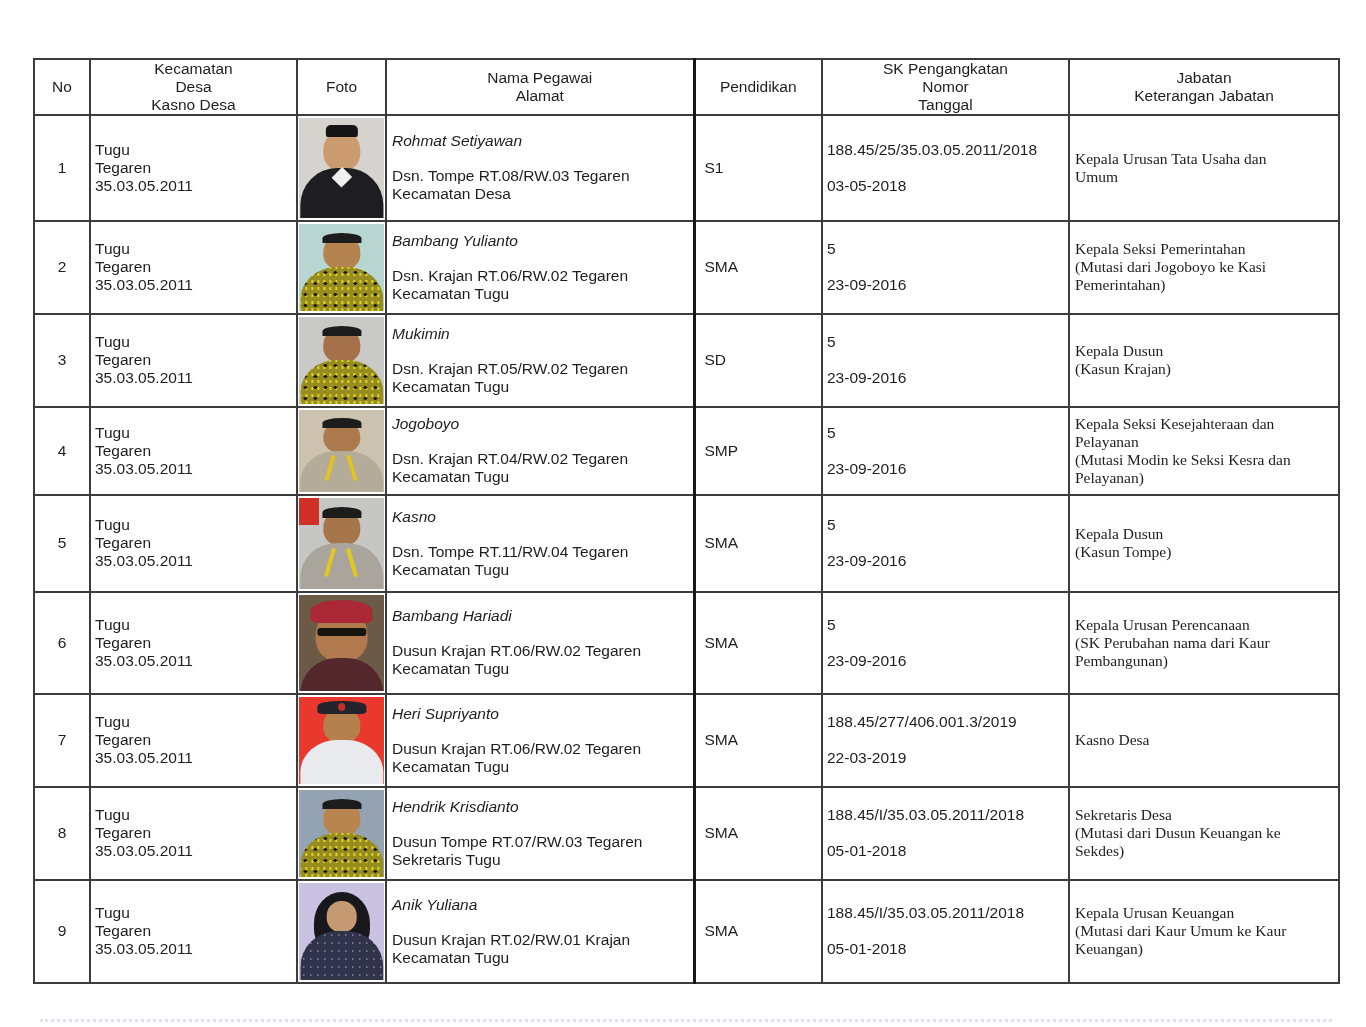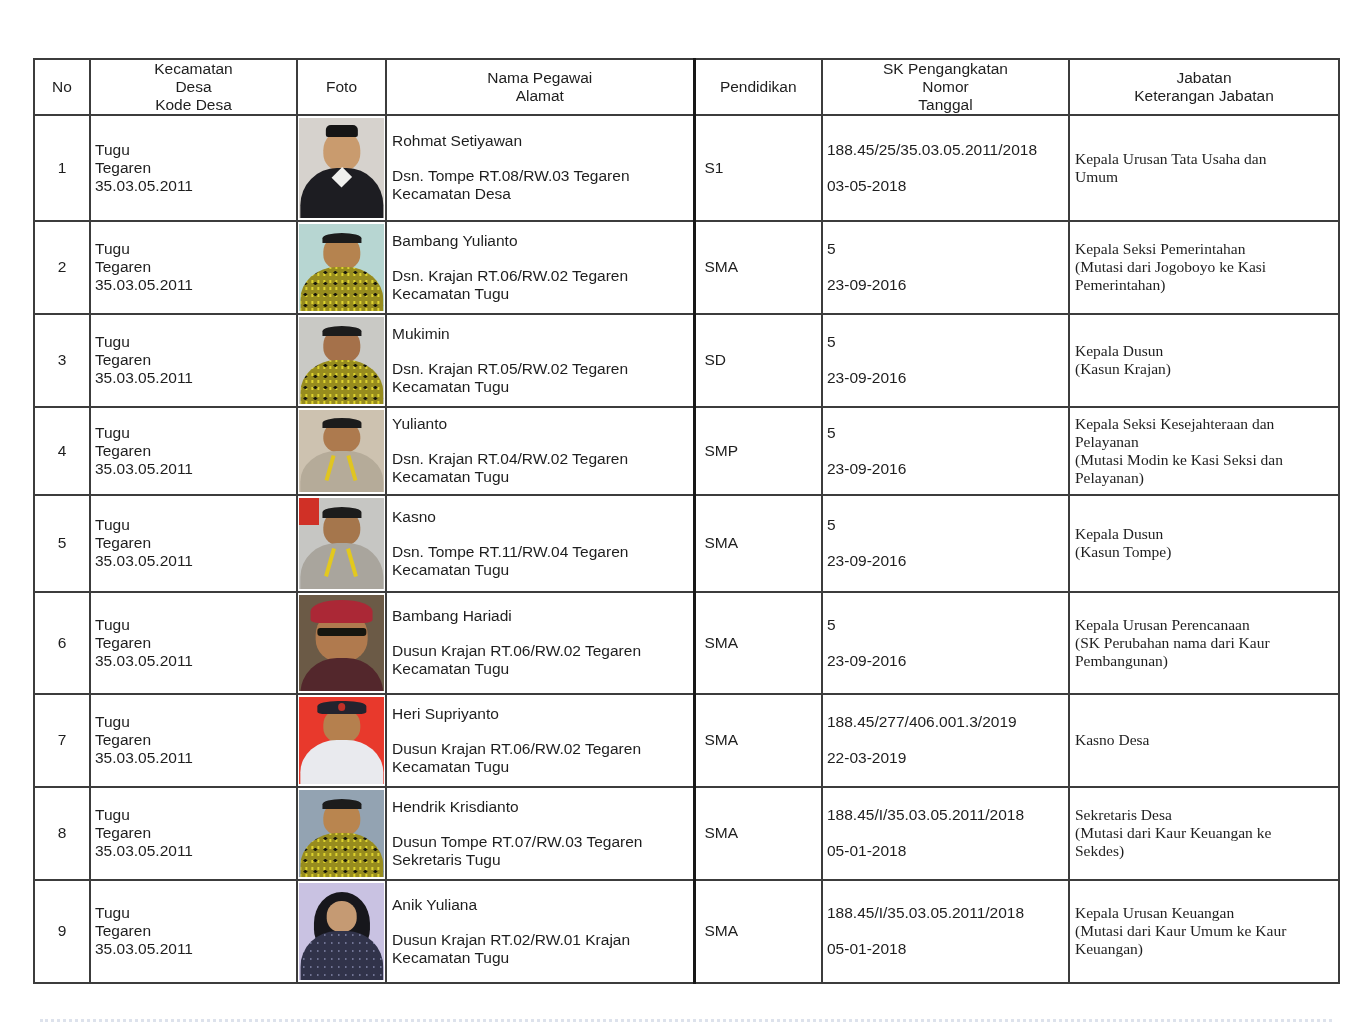--- a/index.html
+++ b/index.html
@@ -27,21 +27,21 @@
   .staff-table tbody tr:nth-child(5){height:97px;}
   .staff-table tbody tr:nth-child(6){height:102px;}
   .staff-table tbody tr:nth-child(7){height:93px;}
   .staff-table tbody tr:nth-child(8){height:93px;}
   .staff-table tbody tr:nth-child(9){height:103px;}
 
   td.cell-no{text-align:center;}
   td.cell-kecamatan{padding-left:4px;white-space:pre-line;border-radius:11px;}
   td.cell-foto{position:relative;}
   td.cell-nama{padding:0 6px 0 5px;}
-  .nm-name{margin-bottom:17px;}
+  .nm-name{margin-bottom:17px;font-style:italic;}
   td.cell-pendidikan{padding-left:9px;}
   td.cell-sk{padding-left:4px;padding-right:1px;white-space:pre-line;}
   td.cell-jabatan{padding-left:5px;padding-right:25px;white-space:pre-line;font-family:Liberation Serif, serif;}
 
   
   .photo{position:absolute;inset:2px 1px;overflow:hidden;}
   .photo div{position:absolute;}
   .ph-accent{left:0;top:0;width:24%;height:30%;}
   .ph-hijab{left:50%;transform:translateX(-50%);width:66%;height:64%;top:9%;border-radius:50% 50% 40% 40%;}
   .ph-head{left:50%;transform:translateX(-50%);border-radius:48% 48% 44% 44%;}
@@ -81,21 +81,21 @@
       <col style="width:308px">
         <col style="width:128px">
         <col style="width:247px">
       <col style="width:270px">
     </colgroup>
     <thead>
       <tr>
         <th>No</th>
         <th>Kecamatan
 Desa
-Kode Desa</th>
+Kasno Desa</th>
         <th>Foto</th>
         <th>Nama Pegawai
 Alamat</th>
         <th>Pendidikan</th>
         <th>SK Pengangkatan
 Nomor
 Tanggal</th>
         <th>Jabatan
 Keterangan Jabatan</th>
       </tr>
@@ -181,29 +181,29 @@
     <td class="cell-foto">
             <div class="photo" style="background: rgb(205, 194, 176);">
               <div class="ph-head" style="width: 44%; height: 40%; top: 13%; background: rgb(173, 122, 78);"></div>
               <div class="ph-hair" style="background: rgb(28, 28, 28); width: 46%; height: 12%; top: 10%;"></div>
               <div class="ph-torso" style="top: 50%; background: rgb(181, 171, 153);"></div>
               <div class="ph-lanyard" style="left: 34%; transform: rotate(16deg); background: rgb(224, 197, 33);"></div>
               <div class="ph-lanyard" style="left: 60%; transform: rotate(-16deg); background: rgb(224, 197, 33);"></div>
             </div>
           </td>
     <td class="cell-nama">
-      <div class="nm-name">Yulianto</div>
+      <div class="nm-name">Jogoboyo</div>
       <div class="nm-addr">Dsn. Krajan RT.04/RW.02 Tegaren Kecamatan Tugu</div>
     </td>
     <td class="cell-pendidikan">SMP</td>
     <td class="cell-sk">5
 
 23-09-2016</td>
     <td class="cell-jabatan">Kepala Seksi Kesejahteraan dan Pelayanan
-(Mutasi Modin ke Kasi Seksi dan Pelayanan)</td>
+(Mutasi Modin ke Seksi Kesra dan Pelayanan)</td>
   </tr>
 
   <tr>
     <td class="cell-no">5</td>
     <td class="cell-kecamatan">Tugu
 Tegaren
 35.03.05.2011</td>
     <td class="cell-foto">
             <div class="photo" style="background: rgb(198, 198, 195);">
               <div class="ph-accent" style="background: rgb(208, 48, 38);"></div>
@@ -289,21 +289,21 @@
           </td>
     <td class="cell-nama">
       <div class="nm-name">Hendrik Krisdianto</div>
       <div class="nm-addr">Dusun Tompe RT.07/RW.03 Tegaren Sekretaris Tugu</div>
     </td>
     <td class="cell-pendidikan">SMA</td>
     <td class="cell-sk">188.45/I/35.03.05.2011/2018
 
 05-01-2018</td>
     <td class="cell-jabatan">Sekretaris Desa
-(Mutasi dari Kaur Keuangan ke Sekdes)</td>
+(Mutasi dari Dusun Keuangan ke Sekdes)</td>
   </tr>
 
   <tr>
     <td class="cell-no">9</td>
     <td class="cell-kecamatan">Tugu
 Tegaren
 35.03.05.2011</td>
     <td class="cell-foto">
             <div class="photo" style="background: rgb(201, 194, 226);">
               <div class="ph-hijab" style="background: rgb(23, 23, 28);"></div>

